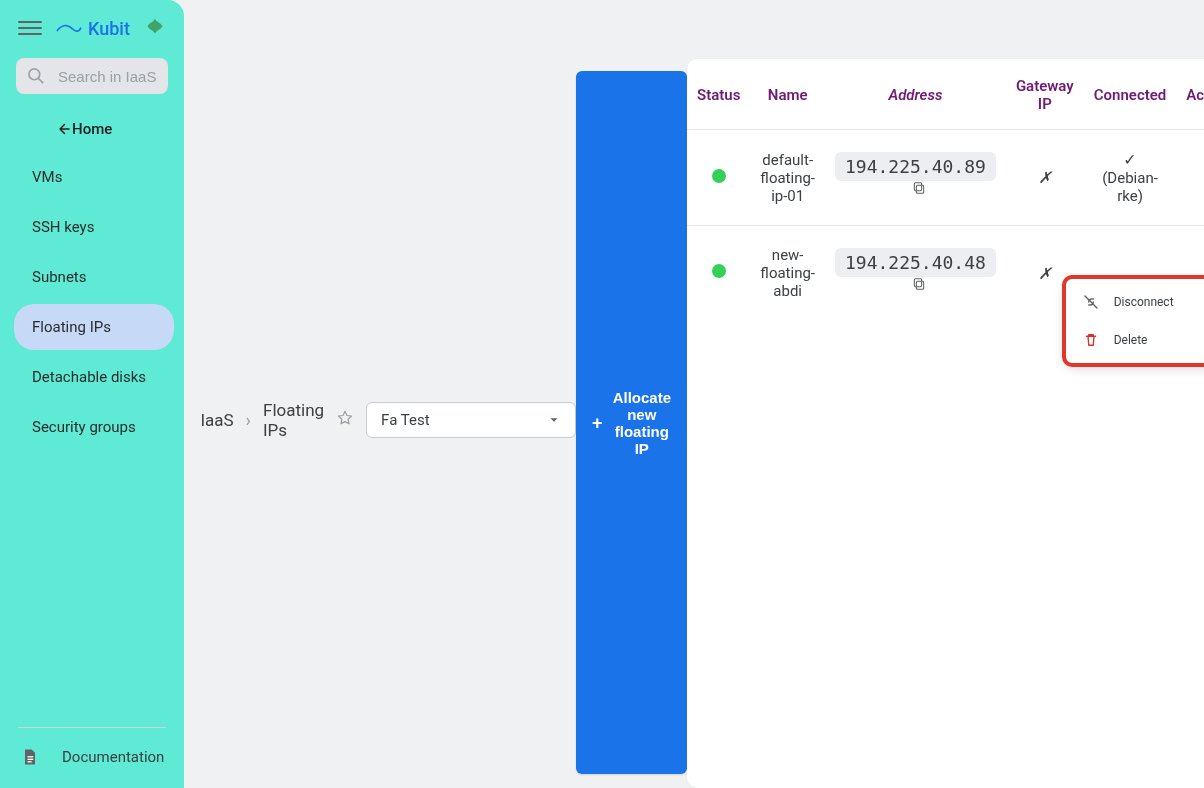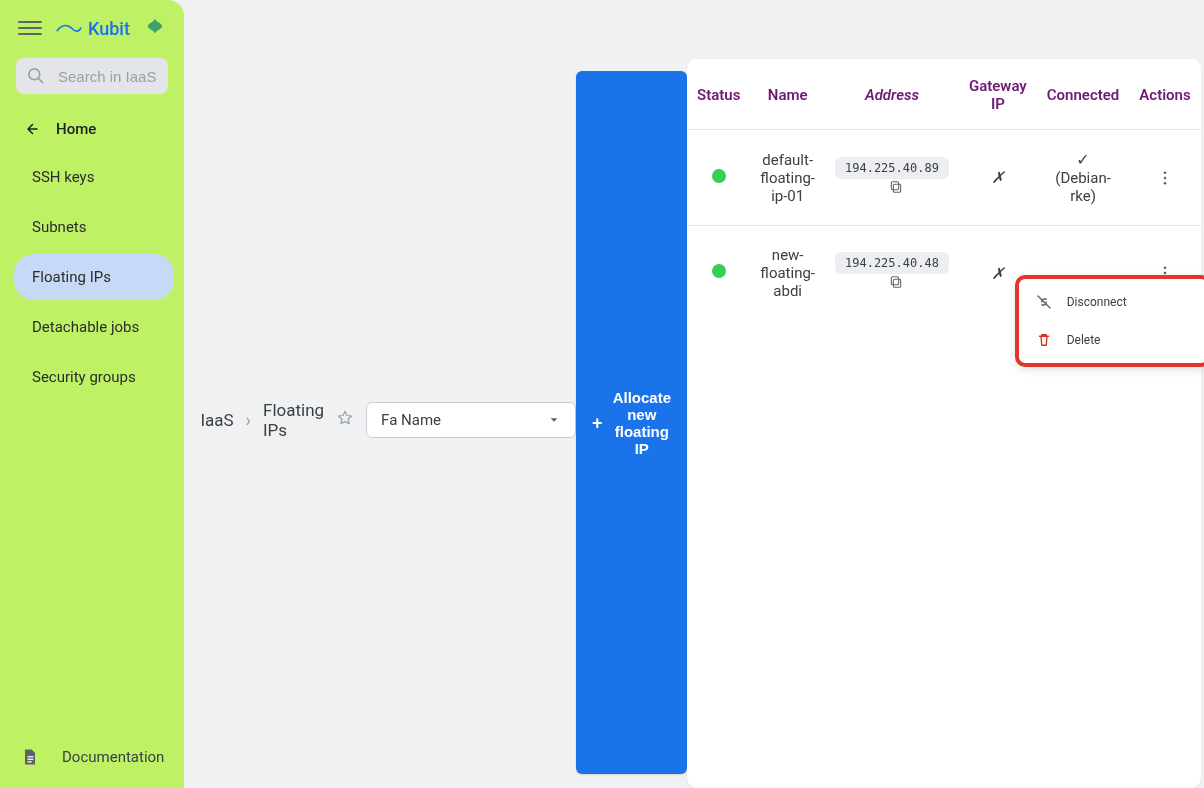--- a/index.html
+++ b/index.html
@@ -11,21 +11,21 @@
     color: #202124;
     font-size: 14px;
     overflow: hidden;
     position: relative;
   }
   .app { display: flex; width: 100%; height: 100%; }
 
   
   .sidebar {
     width: 244px;
-    background: #bef264;
+    background: #5eead4;
     border-radius: 0 16px 0 0;
     display: flex;
     flex-direction: column;
     padding: 0 0 16px 0;
   }
   .sidebar-top {
     display: flex;
     align-items: center;
     padding: 16px 18px 12px 18px;
     gap: 14px;
@@ -55,24 +55,25 @@
     gap: 10px;
   }
   .search-wrap svg { width: 20px; height: 20px; flex: none; }
   .search-input {
     border: none; background: transparent; outline: none;
     font-size: 15px; color: #5f6368; width: 100%;
   }
   .search-input::placeholder { color: #9aa0a6; }
 
   .home-row {
-    display: flex; align-items: center; gap: 16px;
+    display: flex; align-items: center; gap: 0;
     padding: 10px 20px 10px 22px;
     font-size: 15px; font-weight: 500;
     cursor: pointer;
+    margin-left: 32px;
   }
   .home-row svg { width: 18px; height: 18px; }
 
   .nav {
     display: flex; flex-direction: column; gap: 4px;
     padding: 6px 10px 6px 14px;
   }
   .nav-item {
     padding: 14px 18px;
     border-radius: 20px;
@@ -187,21 +188,21 @@
   .dot {
     width: 14px; height: 14px; border-radius: 50%;
     background: #34d058;
     display: inline-block;
   }
   .chip {
     background: #eceef1;
     border-radius: 6px;
     padding: 4px 10px;
     font-family: ui-monospace, Menlo, monospace;
-    font-size: 12px;
+    font-size: 18px;
     color: #3c4043;
   }
   .copy-btn {
     margin-left: 8px;
     display: inline-flex; align-items: center; justify-content: center;
     width: 22px; height: 22px; cursor: pointer; color: #5f6368;
     vertical-align: middle;
   }
   .copy-btn svg { width: 16px; height: 16px; }
   .x-symbol { font-style: italic; font-family: Georgia, serif; font-size: 16px; }
@@ -284,24 +285,25 @@
     </div>
 
     <div class="home-row">
       <svg viewBox="0 0 24 24">
         <path d="M14 6 L8 12 L14 18 M8 12 H20" stroke="#202124" stroke-width="2" fill="none" stroke-linecap="round" stroke-linejoin="round"></path>
       </svg>
       <span>Home</span>
     </div>
 
     <nav class="nav">
+      <div class="nav-item">VMs</div>
       <div class="nav-item">SSH keys</div>
       <div class="nav-item">Subnets</div>
       <div class="nav-item active">Floating IPs</div>
-      <div class="nav-item">Detachable jobs</div>
+      <div class="nav-item">Detachable disks</div>
       <div class="nav-item">Security groups</div>
     </nav>
 
     <div class="sidebar-bottom">
       <hr>
       <div class="doc-link">
         <svg viewBox="0 0 24 24">
           <path d="M6 3 h8 l4 4 v14 H6 Z" fill="#5f6368"></path>
           <rect x="9" y="11" width="7" height="1.5" fill="#fff"></rect>
           <rect x="9" y="14" width="7" height="1.5" fill="#fff"></rect>
@@ -320,21 +322,21 @@
         <span class="sep">›</span>
         <span class="crumb">Floating IPs</span>
         <span class="star">
           <svg viewBox="0 0 24 24">
             <path d="M12 3 l2.6 5.7 6.2 .6 -4.7 4.3 1.4 6.1 L12 16.8 6.5 19.7 7.9 13.6 3.2 9.3 9.4 8.7 Z" fill="none" stroke="#9aa0a6" stroke-width="1.6" stroke-linejoin="round"></path>
           </svg>
         </span>
       </div>
 
       <div class="project-select">
-        <span>Fa Name</span>
+        <span>Fa Test</span>
         <svg viewBox="0 0 24 24">
           <path d="M6 9 l6 6 6 -6" fill="#5f6368"></path>
         </svg>
       </div>
     </div>
 
     <div class="action-row">
       <button class="primary-btn">
         <span class="plus">+</span>
         <span>Allocate new floating IP</span>

